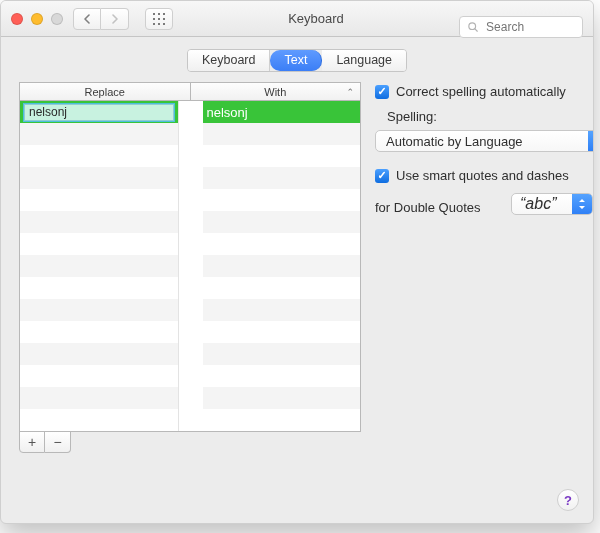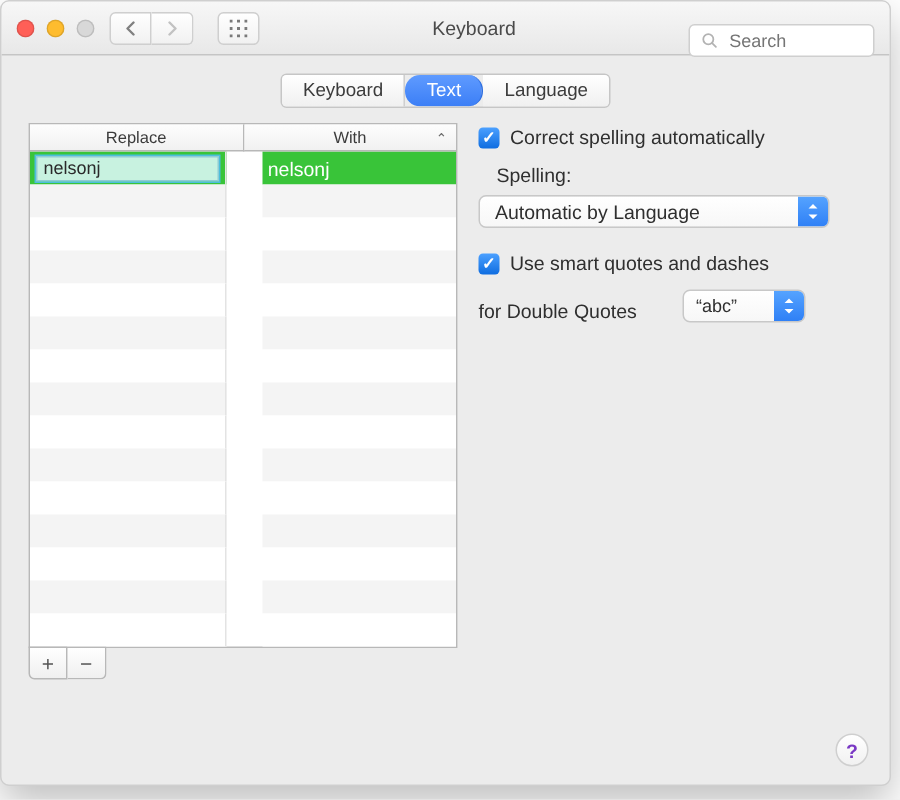--- a/index.html
+++ b/index.html
@@ -101,21 +101,21 @@
   }
   
   .content {
     display:flex;
     gap:14px;
     padding: 0 18px 10px;
   }
   
   .table-wrap { display:flex; flex-direction:column; }
   .ttable {
-    width:286px;
+    width:342px;
     border:1px solid var(--table-border);
     background:#fff;
   }
   .thead { display:flex; height:18px; }
   .thcell {
     flex:1;
     font-size:11px;
     color:#3b3b3b;
     background:linear-gradient(#fdfdfd,#f1f1f1);
     border-bottom:1px solid var(--table-border);
@@ -188,21 +188,21 @@
   }
   .dd-cap svg { display:block; }
   .mini-dropdown {
     display:flex; align-items:center;
     width: 82px; height:22px;
     border:1px solid var(--box-border);
     border-radius:5px;
     background: linear-gradient(#ffffff,#f7f7f7);
     overflow:hidden;
   }
-  .mini-dropdown .dd-text { flex:1; padding:0 8px; font-size:12px; color:#2f2f2f; }
+  .mini-dropdown .dd-text { flex:1; padding:0 8px; font-size:16px; color:#2f2f2f;font-style:italic; }
   .opt-line { display:flex; align-items:flex-end; justify-content:flex-start; gap:20px; margin-bottom:8px; }
   .opt-line .pre { width:116px; text-align:left; font-size:13px; color:#2f2f2f; }
   
   .help {
     position:absolute; 
   }
   .window { position:relative; }
   .help {
     right:14px; bottom:12px;
     width:22px; height:22px; border-radius:50%;

